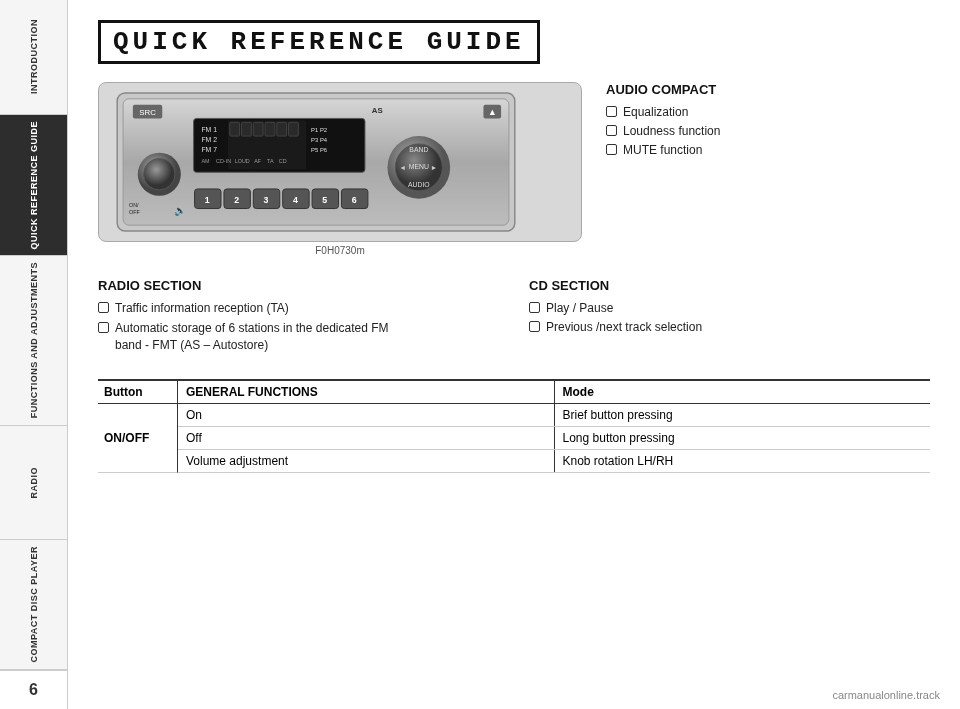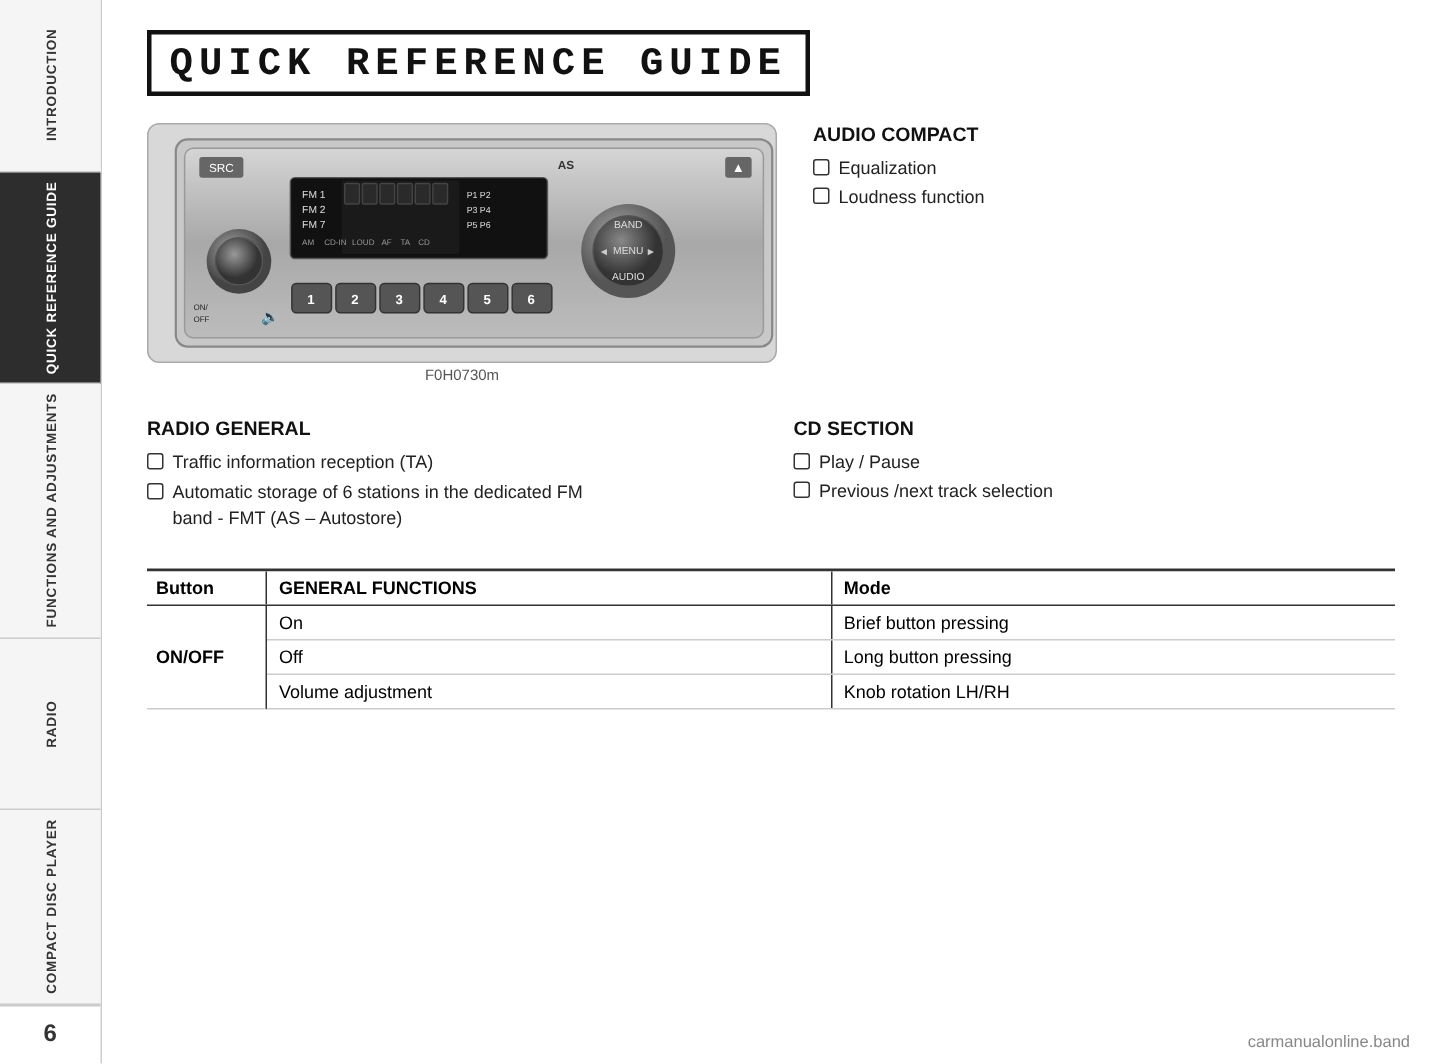--- a/index.html
+++ b/index.html
@@ -92,21 +92,21 @@
       margin-bottom: 22px;
       gap: 24px;
     }
 
     
     .radio-image-area {
       flex: 0 0 auto;
     }
 
     .radio-img {
-      width: 420px;
+      width: 484px;
       height: 160px;
       border: 1px solid #aaa;
       background: #d8d8d8;
       position: relative;
       border-radius: 8px;
       overflow: hidden;
       display: flex;
       flex-direction: column;
       justify-content: center;
       padding: 8px 12px;
@@ -394,29 +394,33 @@
     <div class="audio-section">
       <div class="section-title">AUDIO COMPACT</div>
       <div class="section-item">
         <div class="checkbox-icon"></div>
         <span class="section-item-text">Equalization</span>
       </div>
       <div class="section-item">
         <div class="checkbox-icon"></div>
         <span class="section-item-text">Loudness function</span>
       </div>
+      <div class="section-item">
+        <div class="checkbox-icon"></div>
+        <span class="section-item-text">MUTE function</span>
+      </div>
     </div>
 
   </div>
 
   
   <div class="middle-section">
 
     <div class="radio-section">
-      <div class="section-title">RADIO GENERAL</div>
+      <div class="section-title">RADIO SECTION</div>
       <div class="section-item">
         <div class="checkbox-icon"></div>
         <span class="section-item-text">Traffic information reception (TA)</span>
       </div>
       <div class="section-item" style="align-items:flex-start">
         <div class="checkbox-icon" style="margin-top:2px"></div>
         <span class="section-item-text" style="max-width:280px;line-height:1.4">Automatic storage of 6 stations in the dedicated FM band - FMT (AS – Autostore)</span>
       </div>
     </div>
 
@@ -458,15 +462,15 @@
         </div>
         <div class="table-group-row">
           <div class="table-group-cell-function">Volume adjustment</div>
           <div class="table-group-cell-mode">Knob rotation LH/RH</div>
         </div>
       </div>
     </div>
   </div>
 
   
-  <div class="bottom-brand">carmanualonline.band</div>
+  <div class="bottom-brand">carmanualonline.track</div>
 
 </div>
 
 </body></html>

